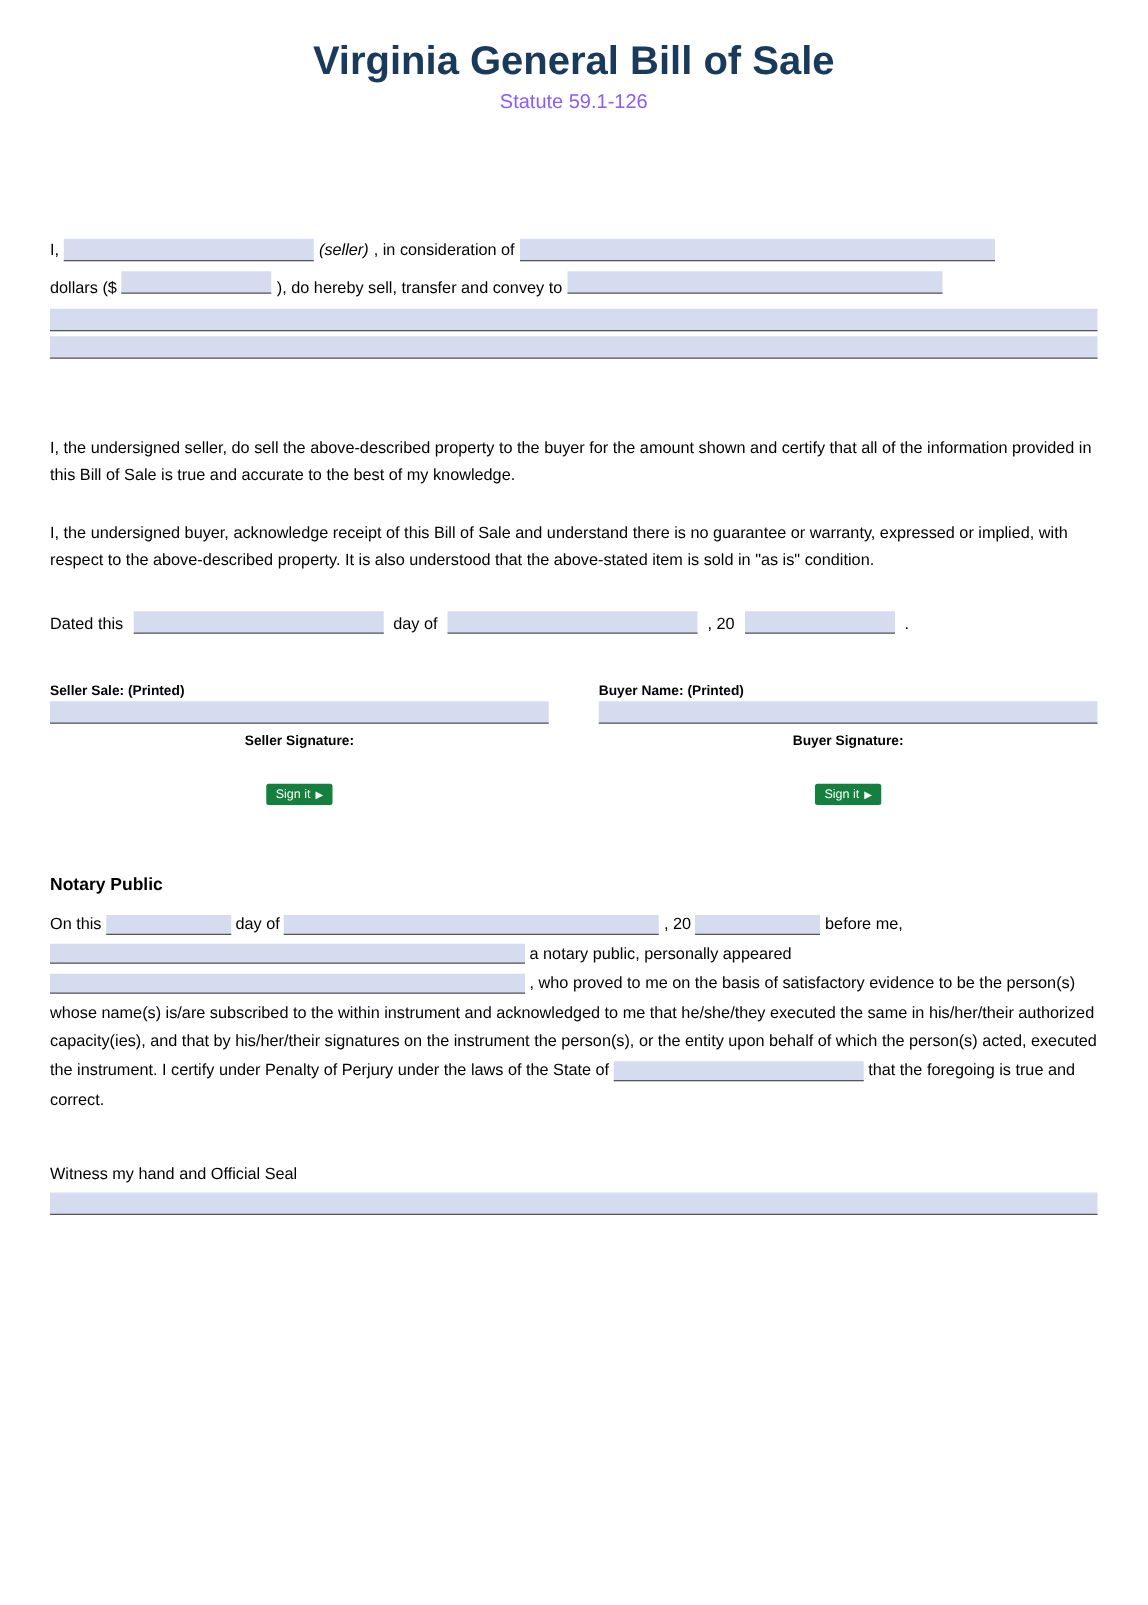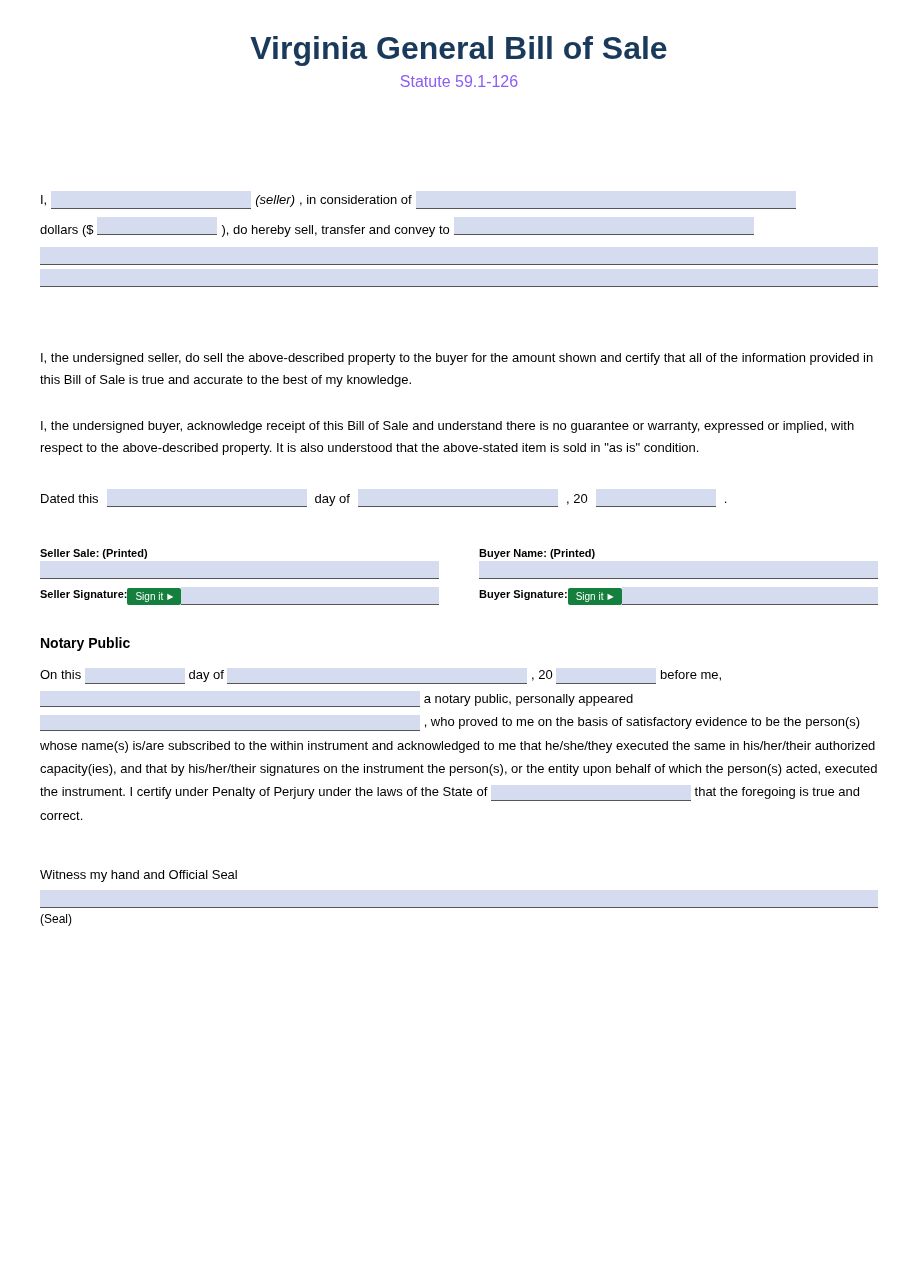--- a/index.html
+++ b/index.html
@@ -82,21 +82,22 @@
       background: #d6dcf0;
       border-bottom: 1px solid #555;
       height: 18px;
       width: 100%;
       display: block;
       margin-bottom: 8px;
     }
     .sig-row {
       display: flex;
       align-items: center;
-      gap: 0;
+      gap: 24px;
+      flex-direction: column;
     }
     .sign-btn {
       background: #15803d;
       color: #fff;
       font-size: 10px;
       padding: 3px 8px;
       border: none;
       border-radius: 2px;
       cursor: pointer;
       white-space: nowrap;
@@ -246,14 +247,13 @@
     <span class="notary-field nf-md"></span>
     <span>that the foregoing is true and correct.</span>
   </div>
 </div>
 
 <div class="spacer"></div>
 
 <div class="witness-section">
   <div class="witness-label">Witness my hand and Official Seal</div>
   <span class="witness-field"></span>
-  <div class="seal-label">(Seal)</div>
 </div>
 
 </body></html>

